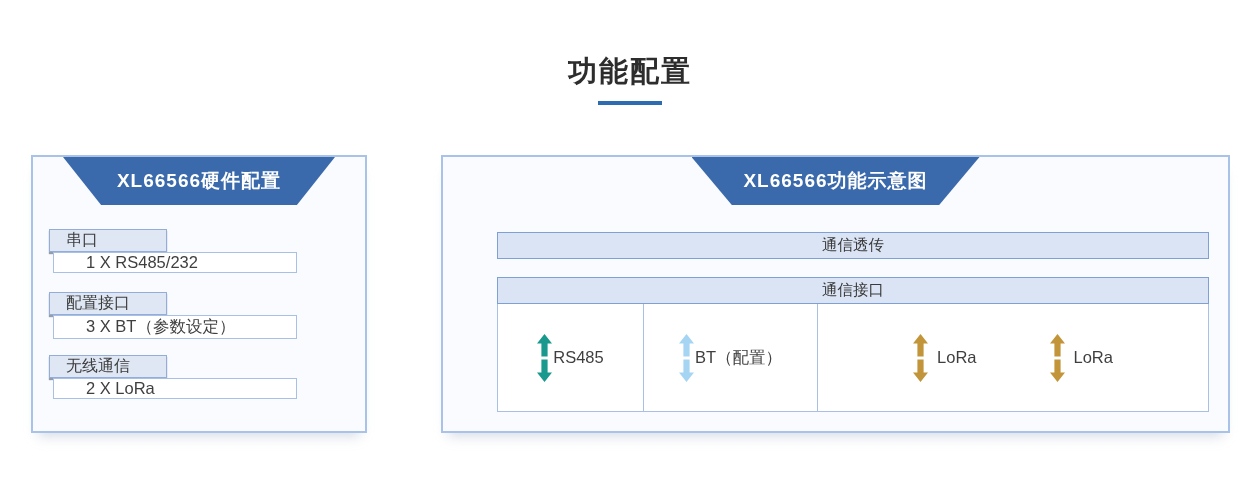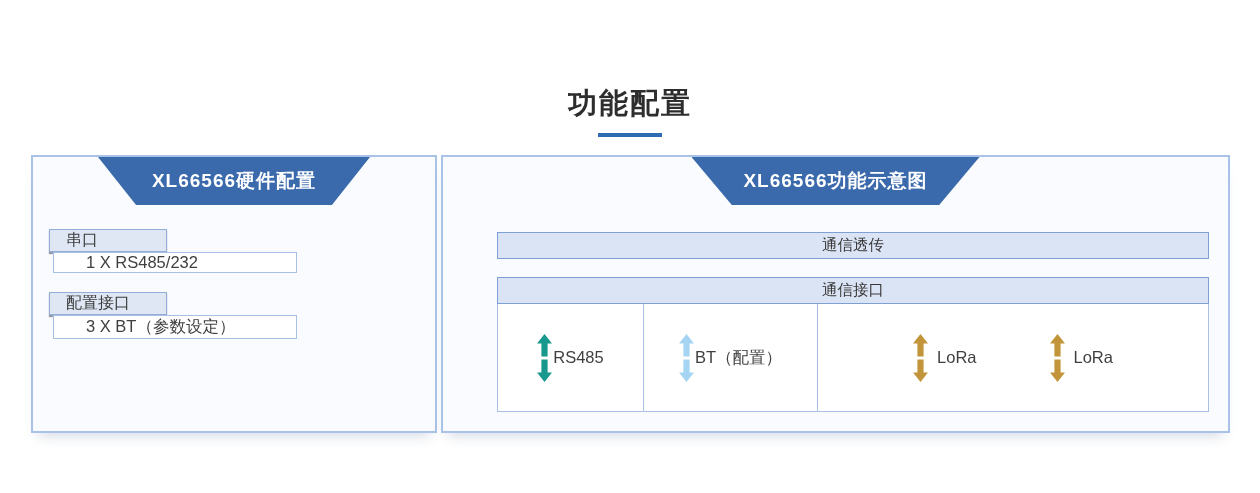--- a/index.html
+++ b/index.html
@@ -1,28 +1,28 @@
 <!DOCTYPE html>
 <html><head>
 <meta charset="utf-8">
 <style>
   html,body{margin:0;padding:0;background:#ffffff;}
   .page{position:relative;width:1260px;height:493px;background:#ffffff;overflow:hidden;
         font-family:"Liberation Sans","DejaVu Sans",sans-serif;color:#3c3c3c;}
 
   
-  .title-wrap{position:absolute;top:84px;left:0;width:100%;text-align:center;}
+  .title-wrap{position:absolute;top:52px;left:0;width:100%;text-align:center;}
   .title-wrap h1{margin:0;font-size:29px;font-weight:700;color:#2d2d2d;letter-spacing:2px;}
   .title-underline{width:64px;height:4px;margin:9px auto 0;background:#2e6cb2;}
 
   
   .panel{position:absolute;top:155px;height:278px;background:#f9fbfe;
          border:2px solid #a8c2e8;box-sizing:border-box;
          box-shadow:0 10px 12px -7px rgba(150,165,190,.4);}
-  .panel.left{left:31px;width:406px;}
+  .panel.left{left:31px;width:336px;}
   .panel.right{left:441px;width:789px;}
 
   .banner{height:48px;margin:0 auto;background:#3a6aab;
           clip-path:polygon(0 0,100% 0,86% 100%,14% 100%);
           display:flex;align-items:center;justify-content:center;}
   .panel.left  .banner{width:272px;}
   .panel.right .banner{width:288px;}
   .banner span{color:#ffffff;font-size:19px;font-weight:700;letter-spacing:1px;}
 
   
@@ -71,20 +71,24 @@
     </div>
     <div class="rows">
       <div class="hw-row">
         <div class="hw-label">串口</div>
         <div class="hw-value">1 X RS485/232</div>
       </div>
       <div class="hw-row">
         <div class="hw-label">配置接口</div>
         <div class="hw-value">3 X BT（参数设定）</div>
       </div>
+      <div class="hw-row">
+        <div class="hw-label">无线通信</div>
+        <div class="hw-value">2 X LoRa</div>
+      </div>
     </div>
   </section>
 
   <section class="panel right">
     <div class="banner">
       <span>XL66566功能示意图</span>
     </div>
     <div class="rp-content">
       <div class="bar first">通信透传</div>
       <div class="iface-block">

